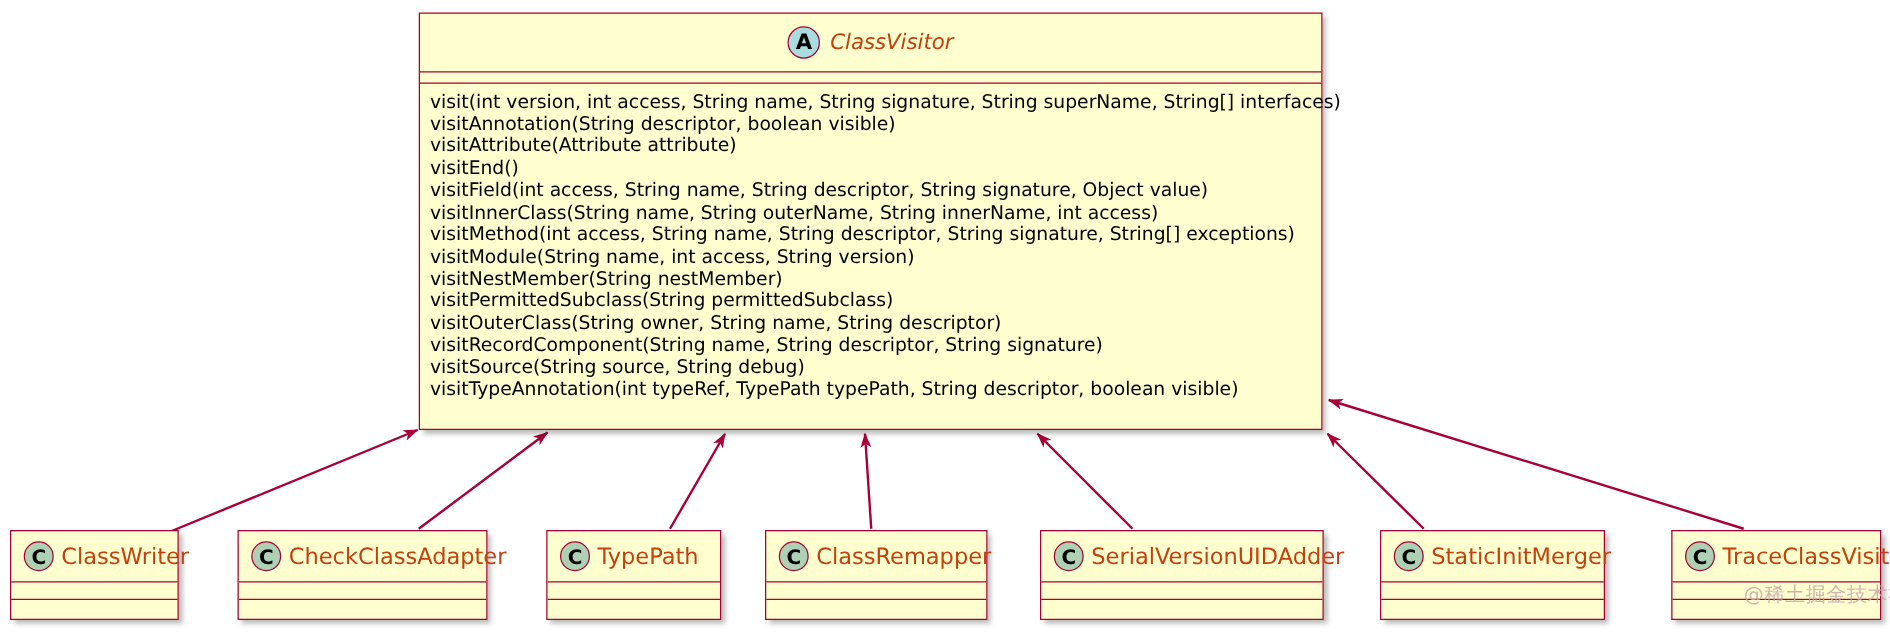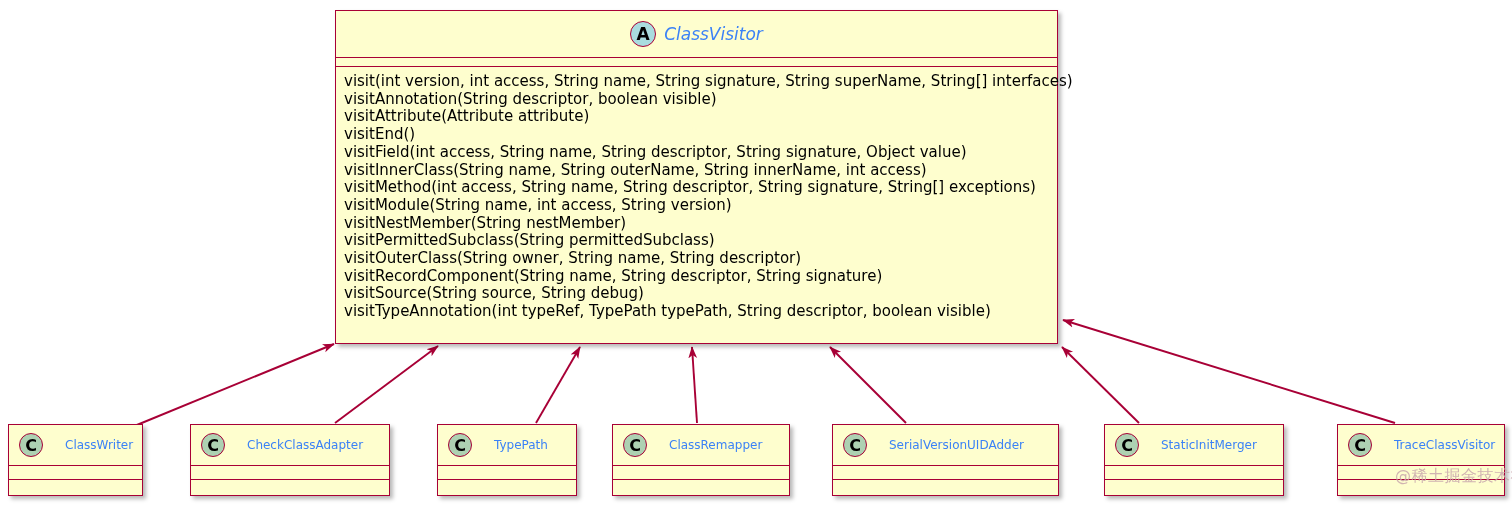--- a/index.html
+++ b/index.html
@@ -80,21 +80,21 @@
   .stereo-class {
     width: 24px;
     height: 24px;
     background: #ADD1B2;
     border: 1.5px solid #A80036;
     font-size: 16px;
   }
 
   .class-title {
     font-size: 17px;
-    color: #3b82f6;
+    color: #c2410c;
     white-space: nowrap;
   }
   .class-title.abstract {
     font-style: italic;
   }
 
   
   #class-ClassVisitor {
     left: 335px;
     top: 10px;
@@ -123,21 +123,21 @@
     height: 72px;
   }
   .uml-subclass .uml-header {
     height: 40px;
     justify-content: flex-start;
     padding-left: 10px;
     gap: 6px;
   }
   .uml-subclass .attrs-compartment { height: 13px; }
   .uml-subclass .methods-compartment { height: 13px; }
-  .uml-subclass .class-title { font-size: 12px; margin-left: 16px; }
+  .uml-subclass .class-title { font-size: 18px; }
 
   #class-ClassWriter          { left: 8px;    width: 135px; }
   #class-CheckClassAdapter    { left: 190px;  width: 200px; }
   #class-ClassNode            { left: 437px;  width: 140px; }
   #class-ClassRemapper        { left: 612px;  width: 178px; }
   #class-SerialVersionUIDAdder{ left: 832px;  width: 227px; }
   #class-StaticInitMerger     { left: 1104px; width: 180px; }
   #class-TraceClassVisitor    { left: 1337px; width: 168px; }
 
   

